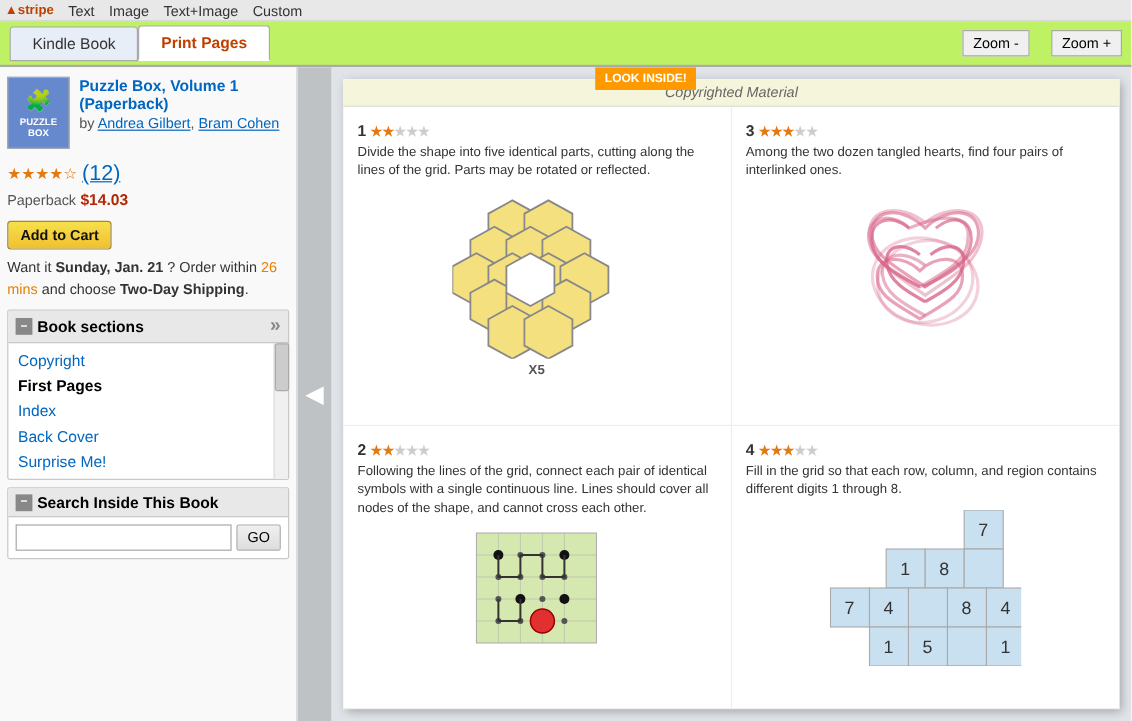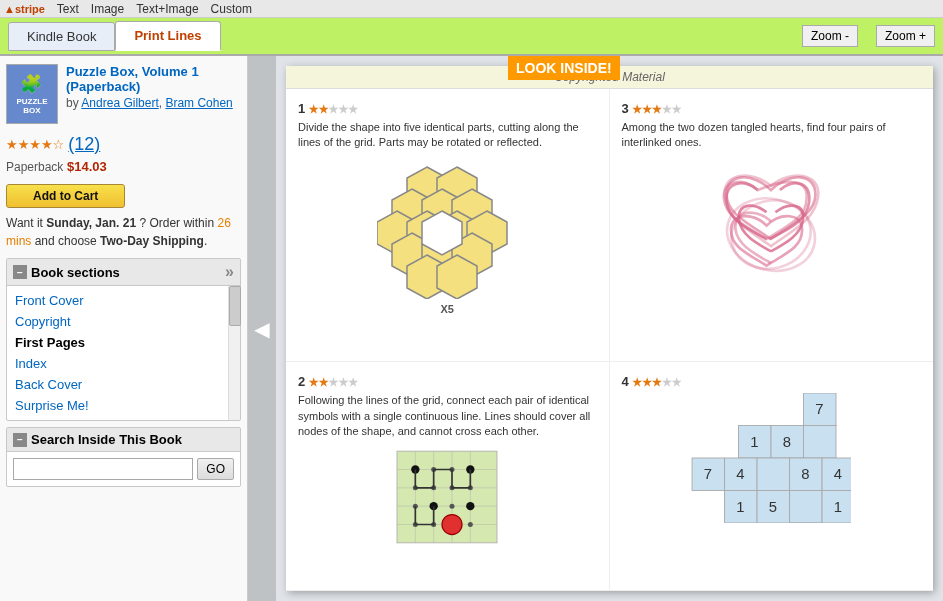--- a/index.html
+++ b/index.html
@@ -106,21 +106,21 @@
 
     .stars { color: #e47911; font-size: 13px; }
     .review-count { color: #0066c0; font-size: 18px; margin-left: 4px; }
     .paperback-label { color: #555; font-size: 12px; }
     .price { color: #b12704; font-weight: bold; font-size: 13px; }
 
     .add-to-cart-btn {
       background: linear-gradient(to bottom, #f7e04a, #f0c030);
       border: 1px solid #a88734;
       border-radius: 3px;
-      padding: 4px 26px;
+      padding: 4px 10px;
       cursor: pointer;
       font-size: 12px;
       font-weight: bold;
       color: #111;
       margin: 6px 0;
     }
 
     .delivery-info { font-size: 12px; color: #333; line-height: 1.5; margin-bottom: 4px; }
     .delivery-info .day { font-weight: bold; }
     .delivery-info .mins { color: #e67e00; }
@@ -345,25 +345,25 @@
       font-size: 11px;
       color: #555;
       margin-top: 4px;
       font-weight: bold;
     }
 
     
     #look-inside-logo {
       position: absolute;
       top: 0;
-      left: 260px;
+      left: 248px;
       background: #f90;
       color: #fff;
       font-weight: bold;
-      font-size: 14px;
+      font-size: 10px;
       padding: 4px 8px;
       z-index: 10;
       cursor: pointer;
     }
     #look-inside-logo .inside-text {
       color: #fff;
     }
   </style>
 </head>
 <body>
@@ -371,21 +371,21 @@
 <div id="top-toolbar">
   <span style="color:#c04000;font-weight:bold;font-size:11px;">▲stripe</span>
   <span>Text</span>
   <span>Image</span>
   <span>Text+Image</span>
   <span>Custom</span>
 </div>
 
 <div id="tab-bar">
   <button class="tab-btn">Kindle Book</button>
-  <button class="tab-btn active">Print Lines</button>
+  <button class="tab-btn active">Print Pages</button>
   <div class="tab-spacer"></div>
   <div class="zoom-controls">
     <button class="zoom-btn">Zoom -</button>
     <button class="zoom-btn">Zoom +</button>
   </div>
 </div>
 
 <div id="main">
 
   <div id="sidebar">
@@ -428,21 +428,20 @@
 
     
     <div class="section-panel">
       <div class="section-header">
         <div class="collapse-icon">−</div>
         <span>Book sections</span>
         <span style="margin-left:auto;color:#888;font-size:16px;">»</span>
       </div>
       <div style="position:relative;">
         <ul class="section-list">
-          <li>Front Cover</li>
           <li>Copyright</li>
           <li class="active">First Pages</li>
           <li>Index</li>
           <li>Back Cover</li>
           <li>Surprise Me!</li>
         </ul>
         <div class="scrollbar-track">
           <div class="scrollbar-thumb"></div>
         </div>
       </div>
@@ -584,20 +583,21 @@
               <polyline points="27,27 27,49 49,49 49,27 71,27 71,49 93,49 93,27" fill="none" stroke="#333" stroke-width="2"></polyline>
               <polyline points="49,71 49,93 27,93 27,71" fill="none" stroke="#333" stroke-width="2"></polyline>
             </svg>
           </div>
         </div>
 
         <div class="puzzle-item">
           <div class="puzzle-number">
             4 <span class="star-rating">★★★<span class="star-empty">★★</span></span>
           </div>
+          <div class="puzzle-description">Fill in the grid so that each row, column, and region contains different digits 1 through 8.</div>
           <div class="number-grid">
             <svg viewBox="0 0 170 140" xmlns="http://www.w3.org/2000/svg">
 
               <rect x="120" y="0" width="35" height="35" fill="#c8e0f0" stroke="#aaa" stroke-width="1"></rect>
               <text x="137" y="23" text-anchor="middle" font-size="16" fill="#333">7</text>
 
               <rect x="50" y="35" width="35" height="35" fill="#c8e0f0" stroke="#aaa" stroke-width="1"></rect>
               <text x="67" y="58" text-anchor="middle" font-size="16" fill="#333">1</text>
               <rect x="85" y="35" width="35" height="35" fill="#c8e0f0" stroke="#aaa" stroke-width="1"></rect>
               <text x="102" y="58" text-anchor="middle" font-size="16" fill="#333">8</text>

